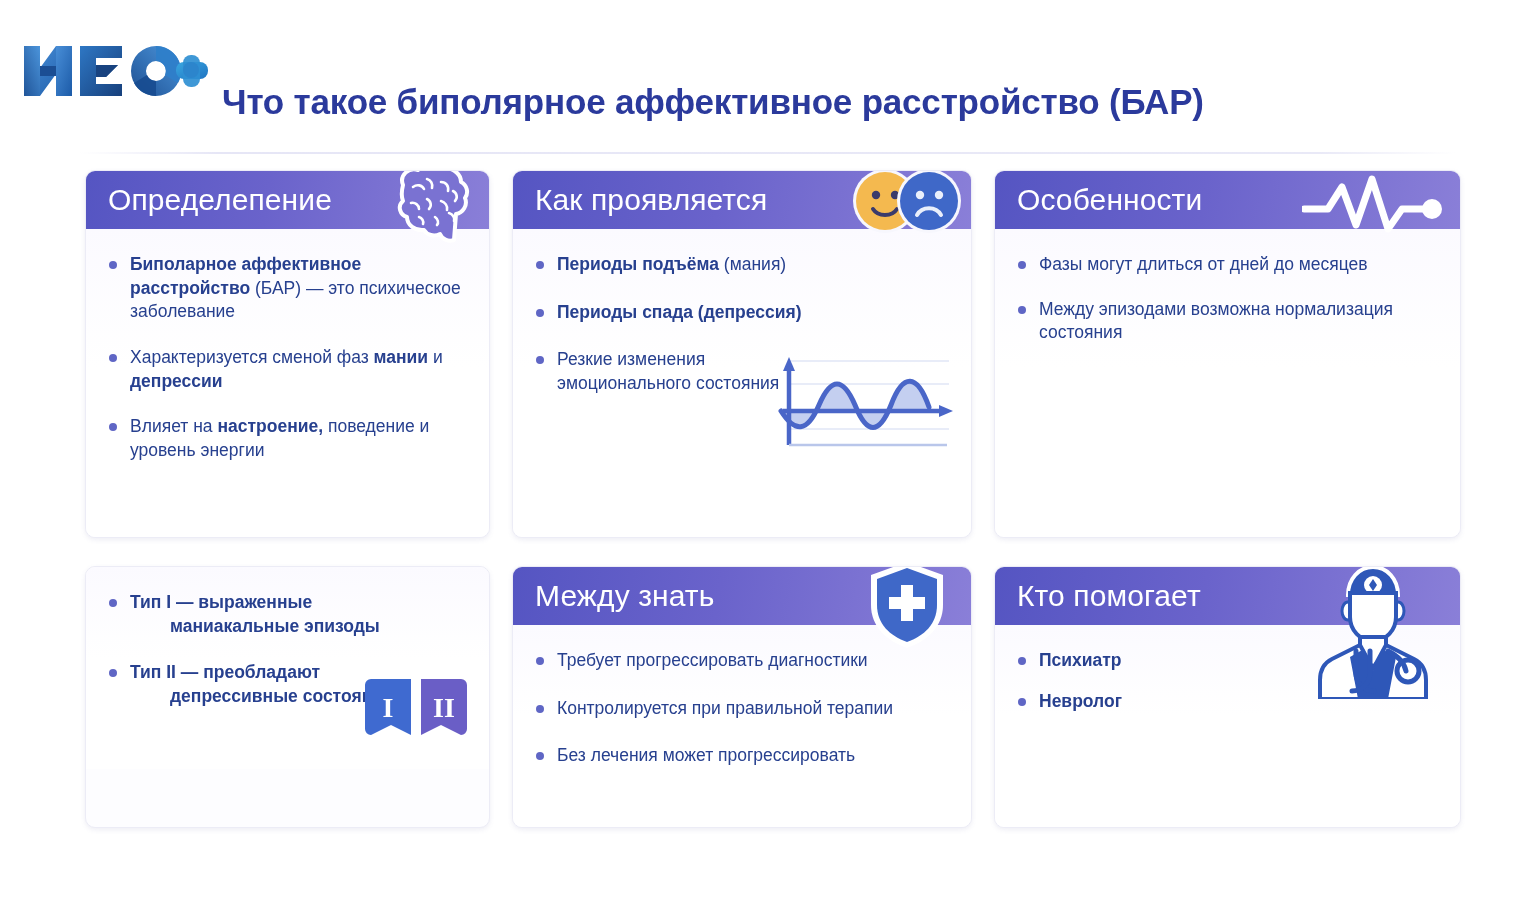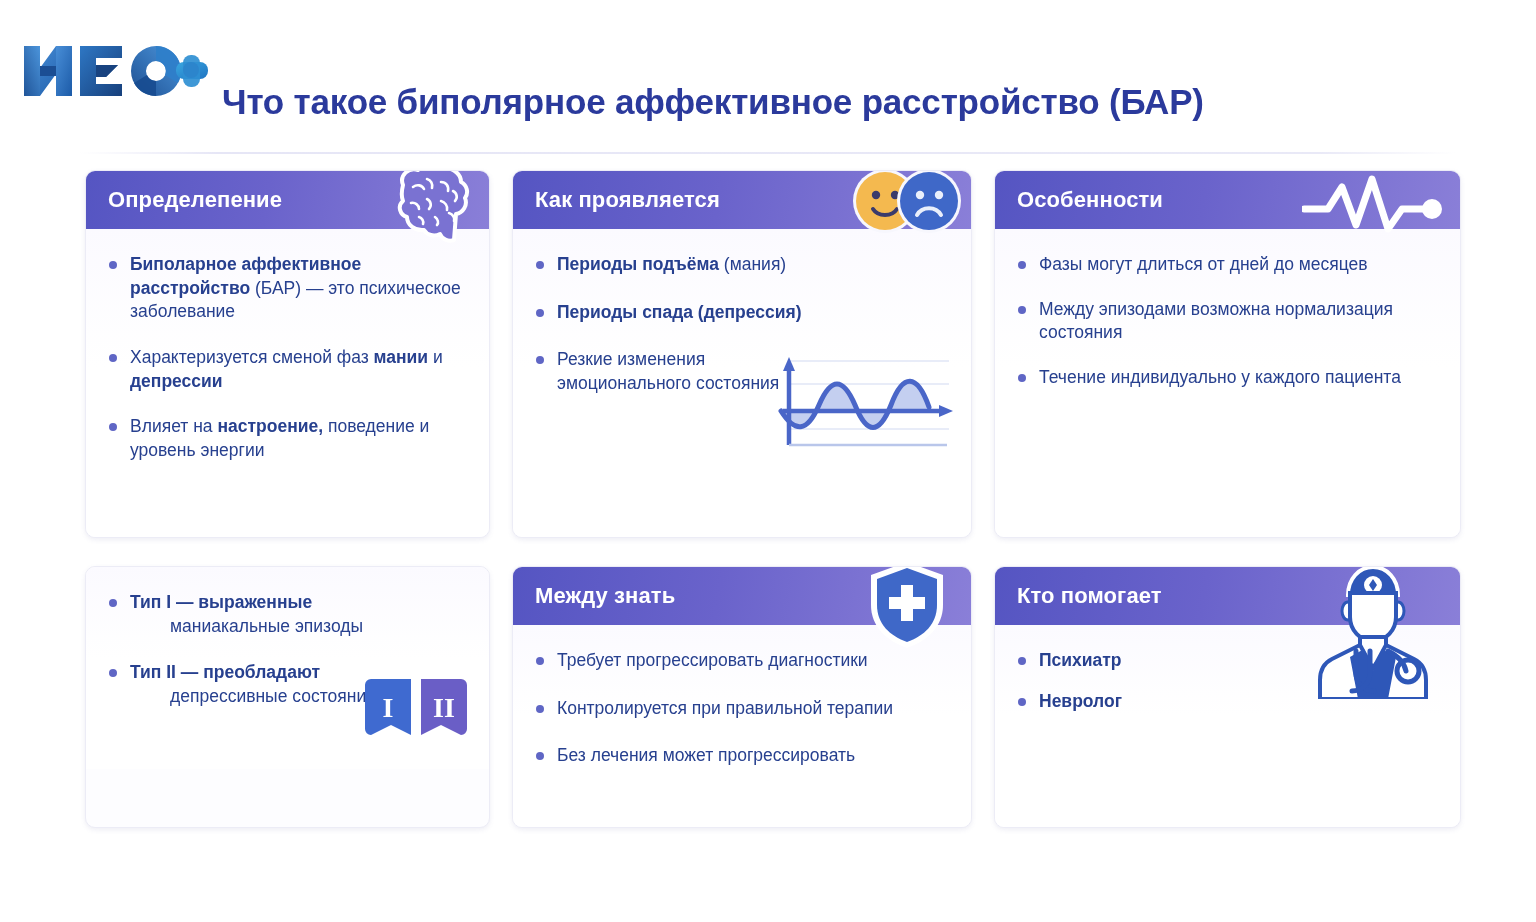--- a/index.html
+++ b/index.html
@@ -82,22 +82,22 @@
     position: relative;
     height: 58px;
     background: linear-gradient(100deg, #5555c2 0%, #6a63cb 45%, #8a7fd8 100%);
     display: flex;
     align-items: center;
     padding-left: 22px;
     overflow: visible;
   }
 
   .card-head-title {
-    font-size: 22px;
-    font-weight: bold;
+    font-size: 30px;
+    font-weight: normal;
     color: #ffffff;
     letter-spacing: 0.1px;
     z-index: 3;
   }
 
   .card-body {
     position: relative;
     padding: 24px 20px 10px 22px;
     background: linear-gradient(180deg, #fbfaff 0%, #ffffff 45%);
     height: calc(100% - 58px);
@@ -128,21 +128,21 @@
   .b { font-weight: bold; }
 
   
   .card-1 ul.bullets > li { margin-bottom: 22px; max-width: 355px; }
   .card-2 ul.bullets > li { margin-bottom: 24px; max-width: 300px; }
   .card-3 ul.bullets > li { margin-bottom: 21px; max-width: 420px; }
   .card-4 ul.bullets > li { margin-bottom: 23px; max-width: 300px; }
   .card-5 ul.bullets > li { margin-bottom: 24px; max-width: 400px; }
   .card-6 ul.bullets > li { margin-bottom: 17px; max-width: 250px; }
 
-  .card-4 .sub { display:block; padding-left: 40px; font-weight: normal; }
+  .card-4 .sub { display:block; padding-left: 40px; font-weight: bold; }
 
   
   .head-icon {
     position: absolute;
     z-index: 2;
     pointer-events: none;
   }
   .brain-icon   { right: 10px;  top: -12px; width: 96px;  height: 86px; }
   .faces-icon   { right: 6px;   top: -6px;  width: 122px; height: 72px; }
   .pulse-icon   { right: 8px;   top: 2px;   width: 150px; height: 66px; }
@@ -299,21 +299,20 @@
           <svg viewBox="0 0 150 66" width="150" height="66" aria-hidden="true">
             <path d="M2 36 H26 L40 14 L54 52 L70 6 L86 56 L100 36 H124" fill="none" stroke="#ffffff" stroke-width="7" stroke-linecap="round" stroke-linejoin="round"></path>
             <circle cx="130" cy="36" r="10" fill="#ffffff"></circle>
           </svg>
         </span>
       </div>
       <div class="card-body">
         <ul class="bullets">
           <li>Фазы могут длиться от дней до месяцев</li>
           <li>Между эпизодами возможна нормализация состояния</li>
-          <li>Течение индивидуально у каждого пациента</li>
         </ul>
       </div>
     </div>
 
     <div class="card card-4" style="grid-column:1; grid-row:3;">
       <div class="card-body">
         <ul class="bullets">
           <li>
             <span class="b">Тип I — выраженные</span>
             <span class="sub">маниакальные эпизоды</span>

